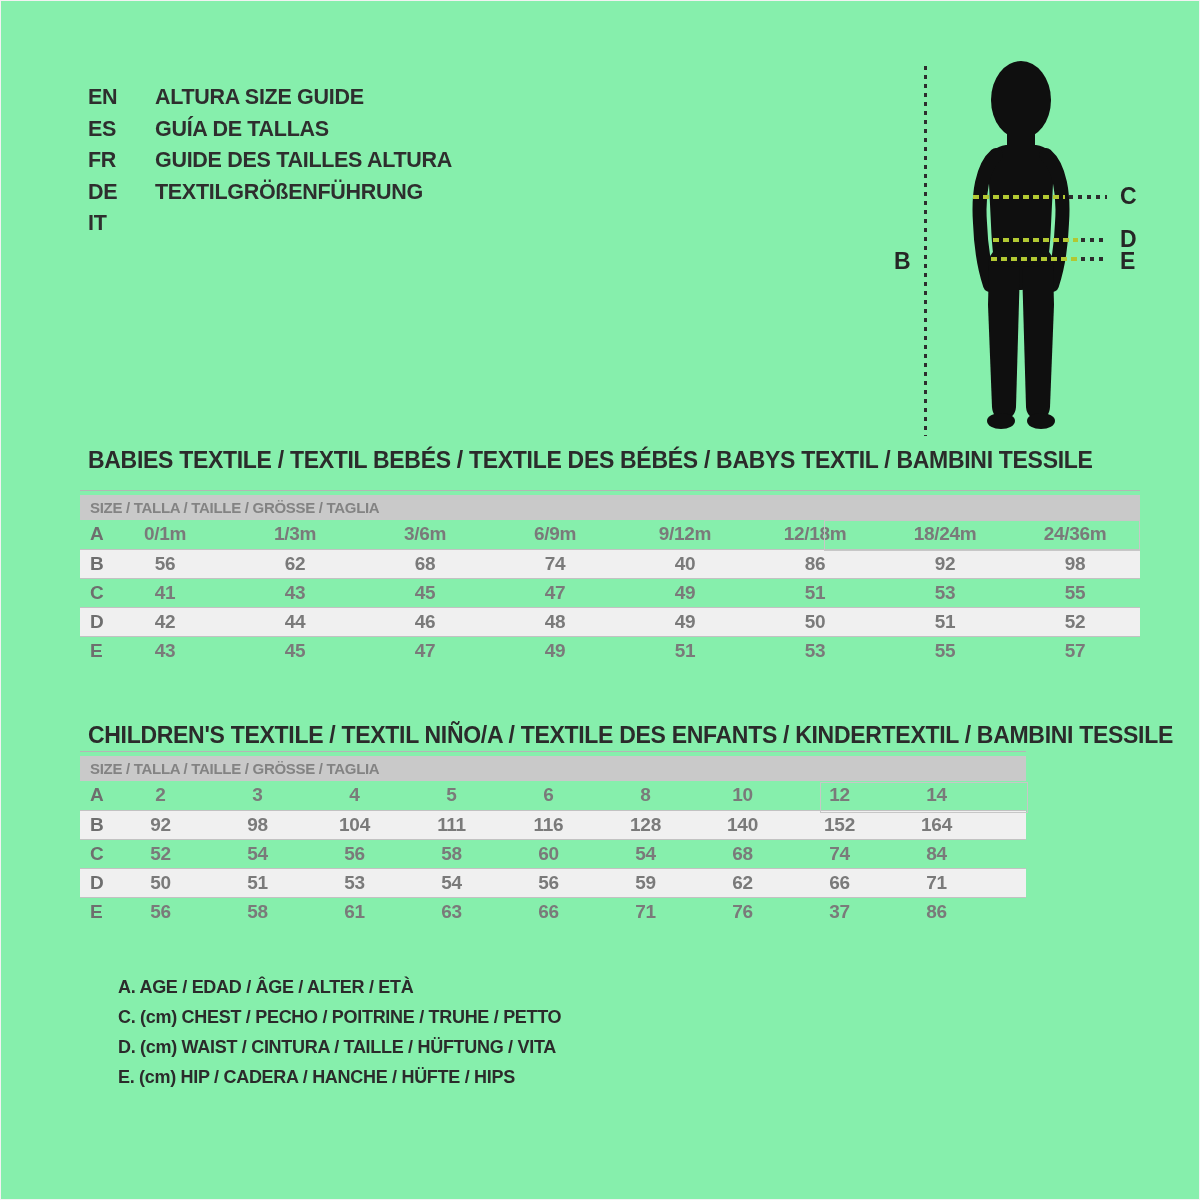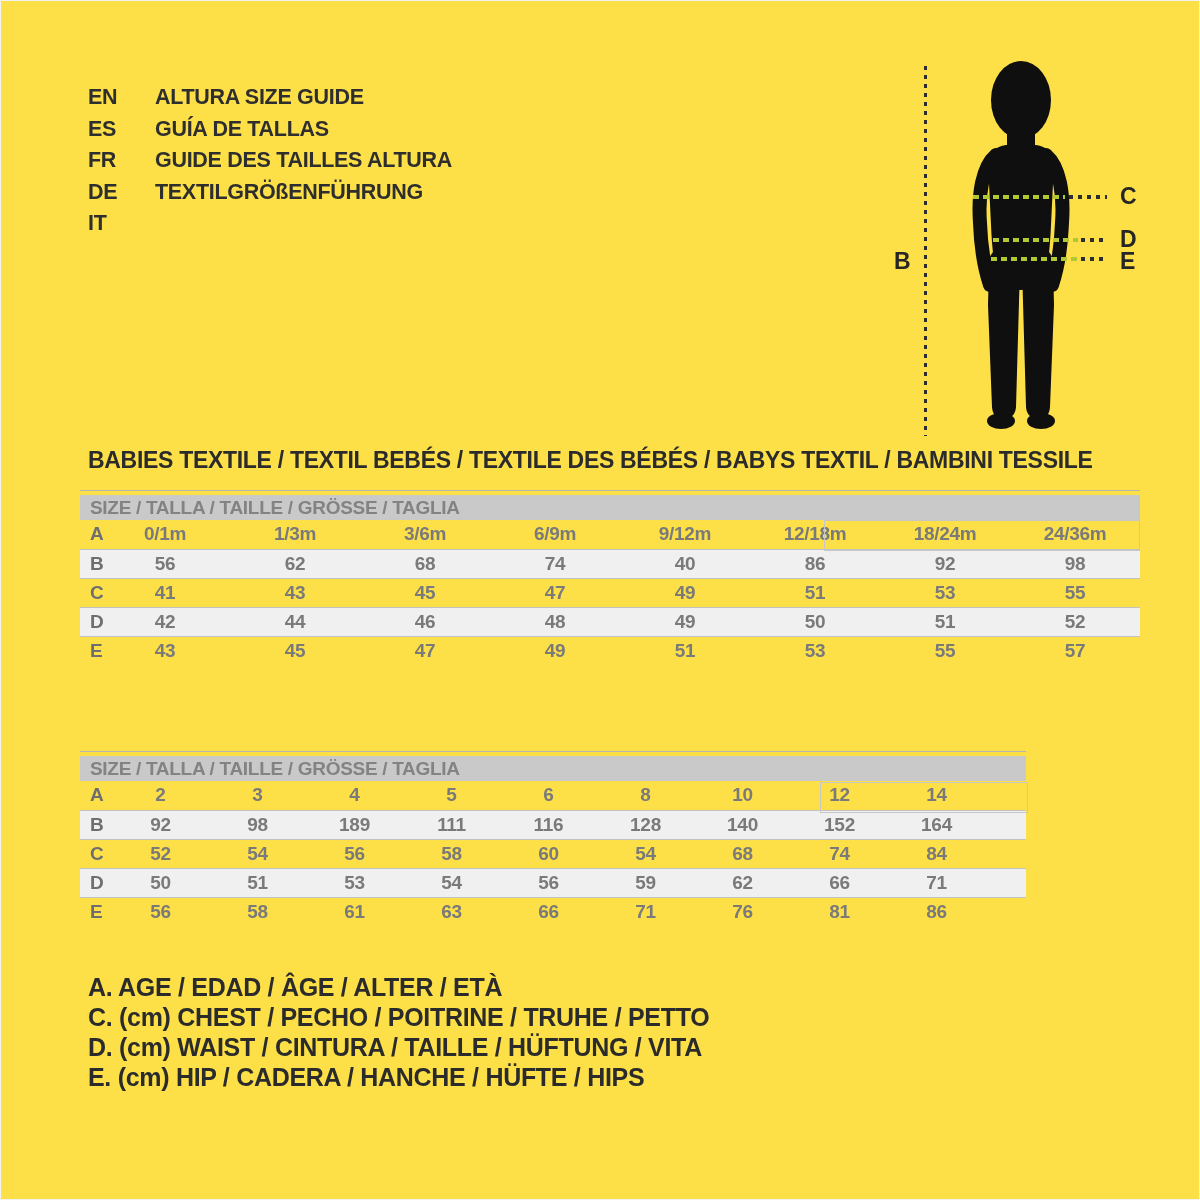--- a/index.html
+++ b/index.html
@@ -1,17 +1,17 @@
 <!DOCTYPE html>
 <html><head>
 <meta charset="utf-8">
 <style>
   html,body{margin:0;padding:0;background:#fff;}
   #canvas{
-    position:relative;width:1200px;height:1200px;background:#fde047;
+    position:relative;width:1200px;height:1200px;background:#86efac;
     font-family:"Liberation Sans","DejaVu Sans",sans-serif;
     color:#2e2e2e;overflow:hidden;box-shadow:inset 0 0 0 1px #f2f2f2;
   }
   .abs{position:absolute;}
 
   
   .lang-block{left:88px;top:82px;}
   .lang-row{display:flex;line-height:31.5px;font-size:21.5px;font-weight:bold;letter-spacing:-0.3px;color:#2e2e2e;}
   .lang-code{width:67px;}
 
@@ -20,31 +20,31 @@
   .dashline-h.green{background:repeating-linear-gradient(to right,var(--measure-green,#b2c832) 0 6px,transparent 6px 10px);}
   .dashline-v{width:3px;background:repeating-linear-gradient(to bottom,#2d2d2d 0 4px,transparent 4px 9px);}
   .measure-label{font-size:23px;font-weight:bold;color:#262626;letter-spacing:-0.3px;}
 
   
   .section-title{font-size:23px;font-weight:bold;letter-spacing:-0.3px;color:#2b2b2b;white-space:nowrap;}
 
   
   .tbl{position:absolute;}
   .tbl-topline{height:1px;background:#b5b5b5;margin-bottom:4px;}
-  .tbl-bar{height:25px;line-height:25px;background:#c9c9c9;color:#838383;font-size:19px;font-weight:bold;padding-left:10px;letter-spacing:-0.3px;}
+  .tbl-bar{height:25px;line-height:25px;background:#c9c9c9;color:#838383;font-size:15px;font-weight:bold;padding-left:10px;letter-spacing:-0.3px;}
   .tbl table{border-collapse:collapse;width:100%;table-layout:fixed;}
   .tbl tr{height:29px;}
   .tbl td{font-size:19px;font-weight:bold;color:#7a7a7a;text-align:center;padding:0;letter-spacing:-0.3px;overflow:visible;white-space:nowrap;}
   .tbl td.rl{text-align:left;padding-left:10px;color:#6e6e6e;}
   .tbl tr.striped td{background:#f0f0f0;border-top:1px solid #c2c2c2;border-bottom:1px solid #c2c2c2;}
   .hl-box{position:absolute;border:1px solid #c7c7c7;pointer-events:none;}
 
   
   .legend-block{left:88px;top:972px;}
-  .legend-item{line-height:30px;font-size:25px;font-weight:bold;letter-spacing:-0.3px;color:#2b2b2b;white-space:nowrap;}
+  .legend-item{line-height:30px;font-size:18px;font-weight:bold;letter-spacing:-0.3px;color:#2b2b2b;white-space:nowrap;margin-left:30px;}
 </style>
 </head>
 <body>
 
 <div id="canvas" style="--measure-green:#b2c832;">
 
   <div class="abs lang-block">
     <div class="lang-row">
       <span class="lang-code">EN</span>
       <span>ALTURA SIZE GUIDE</span>
@@ -167,20 +167,21 @@
         <td>51</td>
         <td>53</td>
         <td>55</td>
         <td>57</td>
       </tr>
     </tbody>
       </table>
   </div>
   <div class="hl-box" style="left:824px;top:520px;width:314px;height:29px;"></div>
 
+  <div class="abs section-title" style="left:88px;top:722px;">CHILDREN'S TEXTILE / TEXTIL NIÑO/A / TEXTILE DES ENFANTS / KINDERTEXTIL / BAMBINI TESSILE</div>
 
   <div class="tbl" style="left:80px;top:751px;width:946px;">
     <div class="tbl-topline"></div>
     <div class="tbl-bar">SIZE / TALLA / TAILLE / GRÖSSE / TAGLIA</div>
     <table>
       <colgroup>
           <col style="width:32px">
           <col style="width:97px">
           <col style="width:97px">
           <col style="width:97px">
@@ -203,21 +204,21 @@
         <td>8</td>
         <td>10</td>
         <td>12</td>
         <td>14</td>
         <td></td>
       </tr>
       <tr class="striped">
         <td class="rl">B</td>
         <td>92</td>
         <td>98</td>
-        <td>189</td>
+        <td>104</td>
         <td>111</td>
         <td>116</td>
         <td>128</td>
         <td>140</td>
         <td>152</td>
         <td>164</td>
         <td></td>
       </tr>
       <tr>
         <td class="rl">C</td>
@@ -247,21 +248,21 @@
       </tr>
       <tr>
         <td class="rl">E</td>
         <td>56</td>
         <td>58</td>
         <td>61</td>
         <td>63</td>
         <td>66</td>
         <td>71</td>
         <td>76</td>
-        <td>81</td>
+        <td>37</td>
         <td>86</td>
         <td></td>
       </tr>
     </tbody>
       </table>
   </div>
   <div class="hl-box" style="left:820px;top:782px;width:206px;height:29px;"></div>
 
   <div class="abs legend-block">
     <div class="legend-item">A. AGE / EDAD / ÂGE / ALTER / ETÀ</div>

